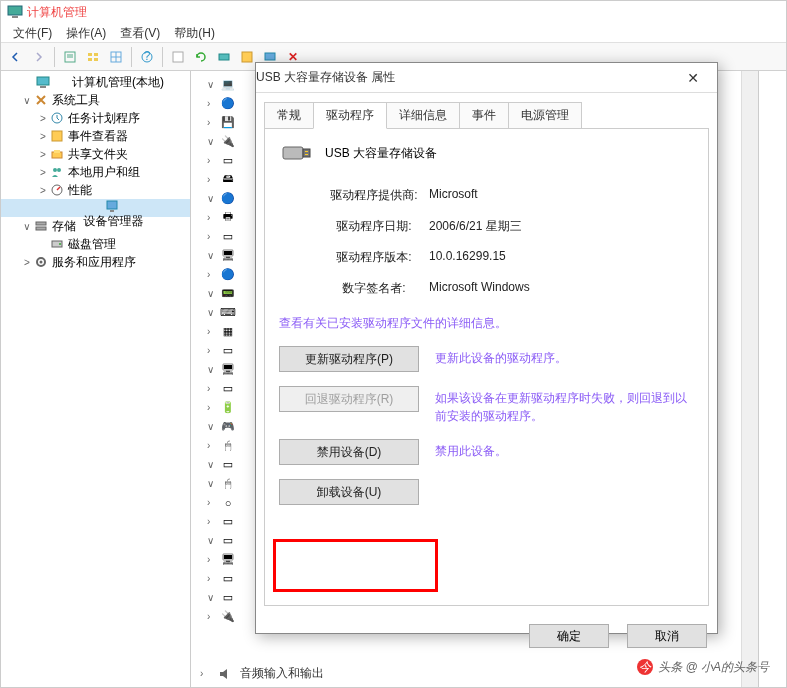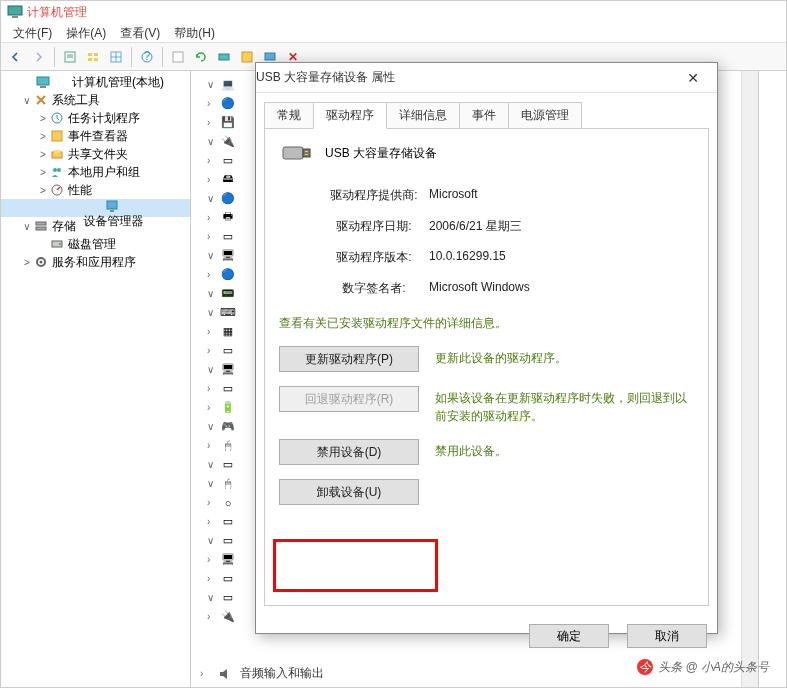--- a/index.html
+++ b/index.html
@@ -38,21 +38,21 @@
 .dev-header { display: flex; align-items: center; gap: 14px; margin-bottom: 22px; }
 .usb-icon { width: 32px; height: 24px; }
 .info-grid { margin-left: 40px; text-align: center; }
 .info-row { display: flex; margin-bottom: 14px; }
 .info-label { width: 110px; color: #222; }
 .info-val { color: #222; }
 .action-row { display: flex; align-items: flex-start; gap: 16px; margin-top: 8px; margin-bottom: 14px; }
 .action-btn { width: 140px; height: 26px; background: #e1e1e1; border: 1px solid #adadad; color: #222; text-align: center; line-height: 24px; }
 .action-btn.focus { border: 2px solid #0078d7; line-height: 22px; }
 .action-btn.disabled { color: #a0a0a0; background: #efefef; }
-.action-desc { flex: 1; color: #4d7c0f; line-height: 1.5; padding-top: 3px; }
+.action-desc { flex: 1; color: #8b5cf6; line-height: 1.5; padding-top: 3px; }
 .red-box { position: absolute; border: 3px solid #ff0000; left: 273px; top: 539px; width: 165px; height: 53px; z-index: 20; pointer-events: none; }
 .dlg-buttons { display: flex; justify-content: flex-end; gap: 18px; padding: 10px 10px 10px 0; }
 .dlg-btn { width: 80px; height: 24px; background: #e1e1e1; border: 1px solid #adadad; text-align: center; line-height: 22px; }
 .watermark { position: absolute; right: 18px; bottom: 12px; font-style: italic; color: #666; font-size: 14px; z-index: 30; display: flex; align-items: center; gap: 4px; }
 .scroll-track { position:absolute; right:0; top:0; bottom:0; width:17px; background:#f0f0f0; border-left:1px solid #ddd; }
 .bottom-dev { position:absolute; left:200px; bottom:6px; display:flex; align-items:center; gap:4px; color:#333; }
 svg { display:block; }
 </style>
 </head>
 <body>

